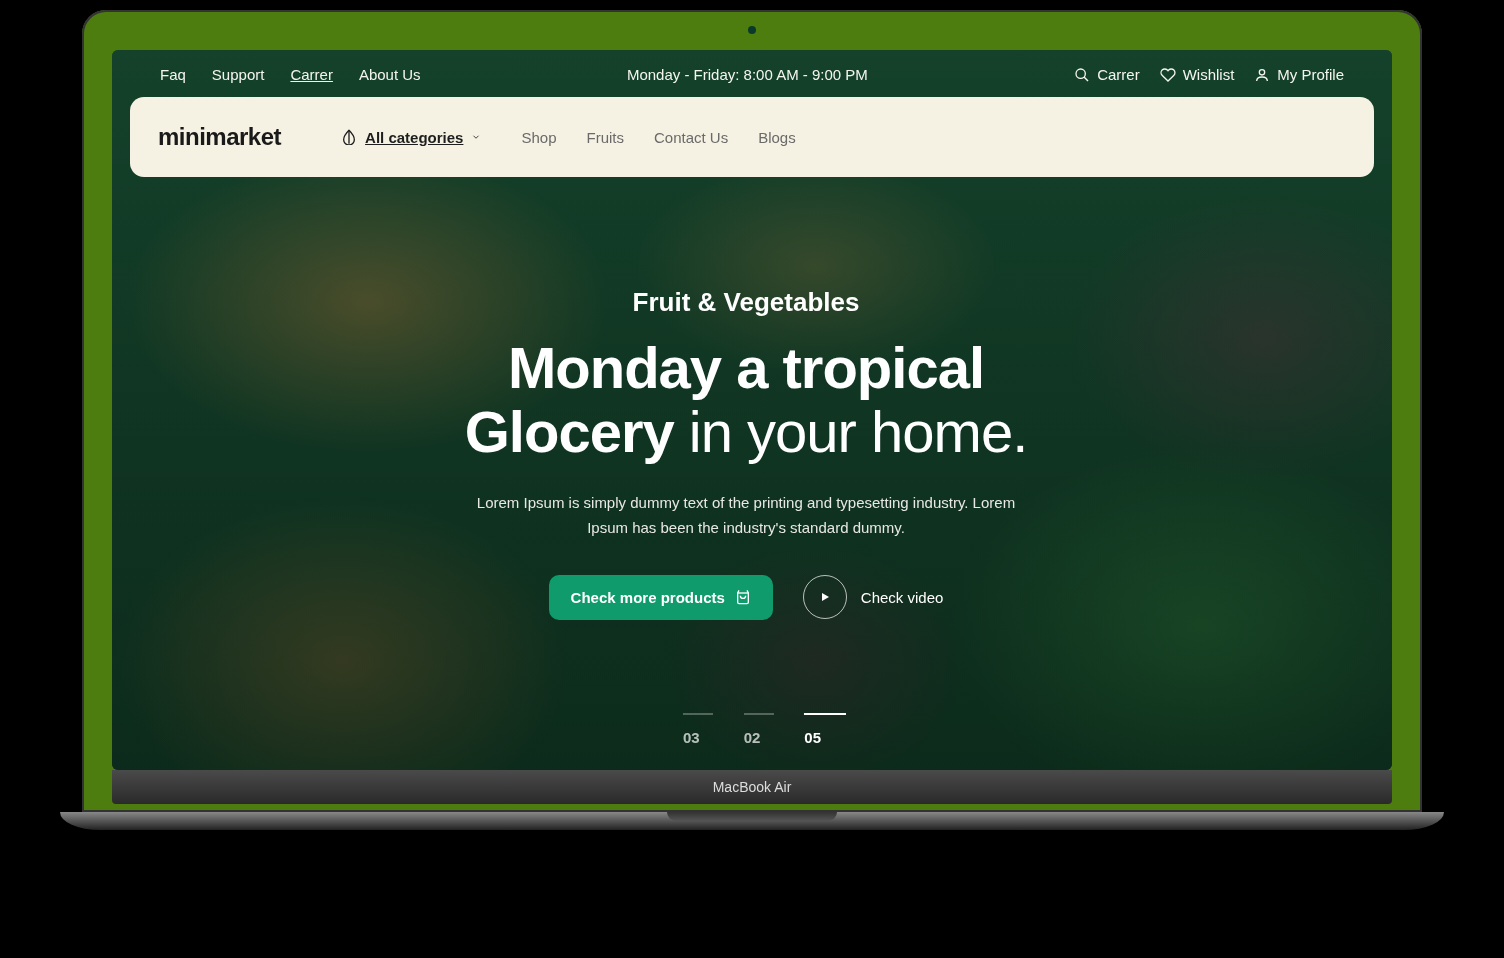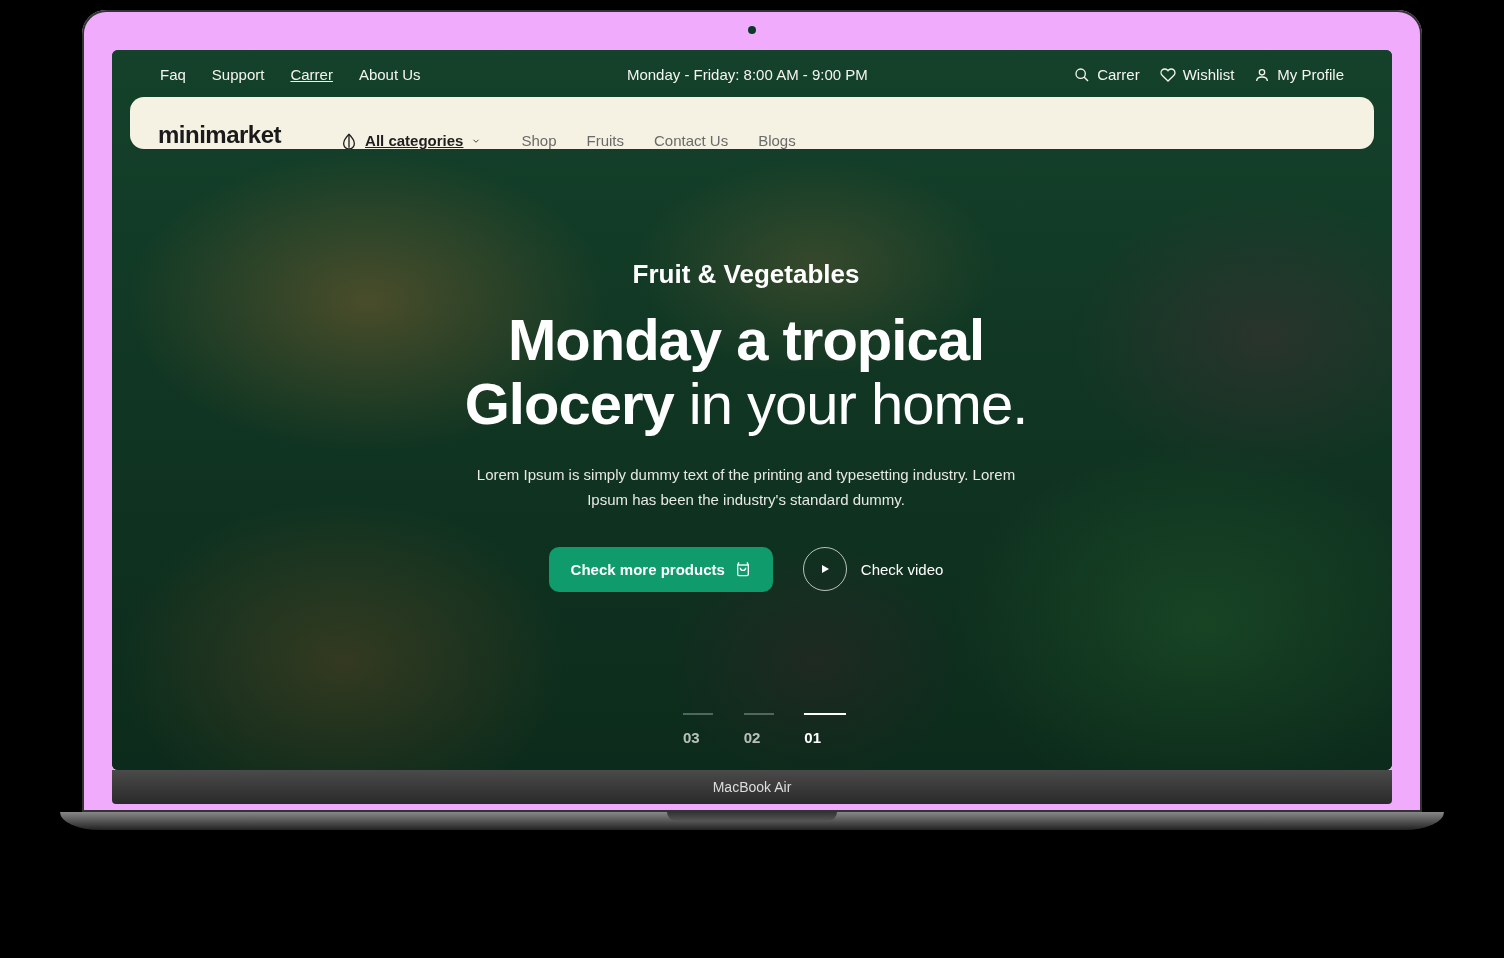--- a/index.html
+++ b/index.html
@@ -13,21 +13,21 @@
   justify-content: center;
   padding-top: 10px;
 }
 
 .laptop {
   width: 1340px;
   position: relative;
 }
 
 .screen-bezel {
-  background: #f0abfc;
+  background: #4d7c0f;
   border-radius: 24px 24px 0 0;
   padding: 40px 30px 8px 30px;
   position: relative;
   box-shadow: inset 0 0 0 2px #333;
 }
 
 .notch {
   position: absolute;
   top: 16px;
   left: 50%;
@@ -98,23 +98,23 @@
   display: inline-flex;
   align-items: center;
   justify-content: center;
 }
 
 .navbar {
   margin: 0 18px;
   background: #f5f2e3;
   border-radius: 14px;
   display: flex;
-  align-items: flex-end;
+  align-items: center;
   padding: 0 0 0 28px;
-  height: 52px;
+  height: 80px;
   gap: 20px;
 }
 
 .logo {
   font-weight: 800;
   font-size: 24px;
   color: #1a1a1a;
   letter-spacing: -0.5px;
   margin-right: 40px;
 }
@@ -415,21 +415,21 @@
                   </svg>
               </div>
               <span>Check video</span>
             </div>
           </div>
         </div>
 
         <div class="pagination">
           <div class="page-num">03</div>
           <div class="page-num">02</div>
-          <div class="page-num active">01</div>
+          <div class="page-num active">05</div>
         </div>
 
       </div>
     </div>
     <div class="bottom-bar">
       <span>MacBook Air</span>
     </div>
   </div>
   <div class="base">
     <div class="base-notch"></div>

